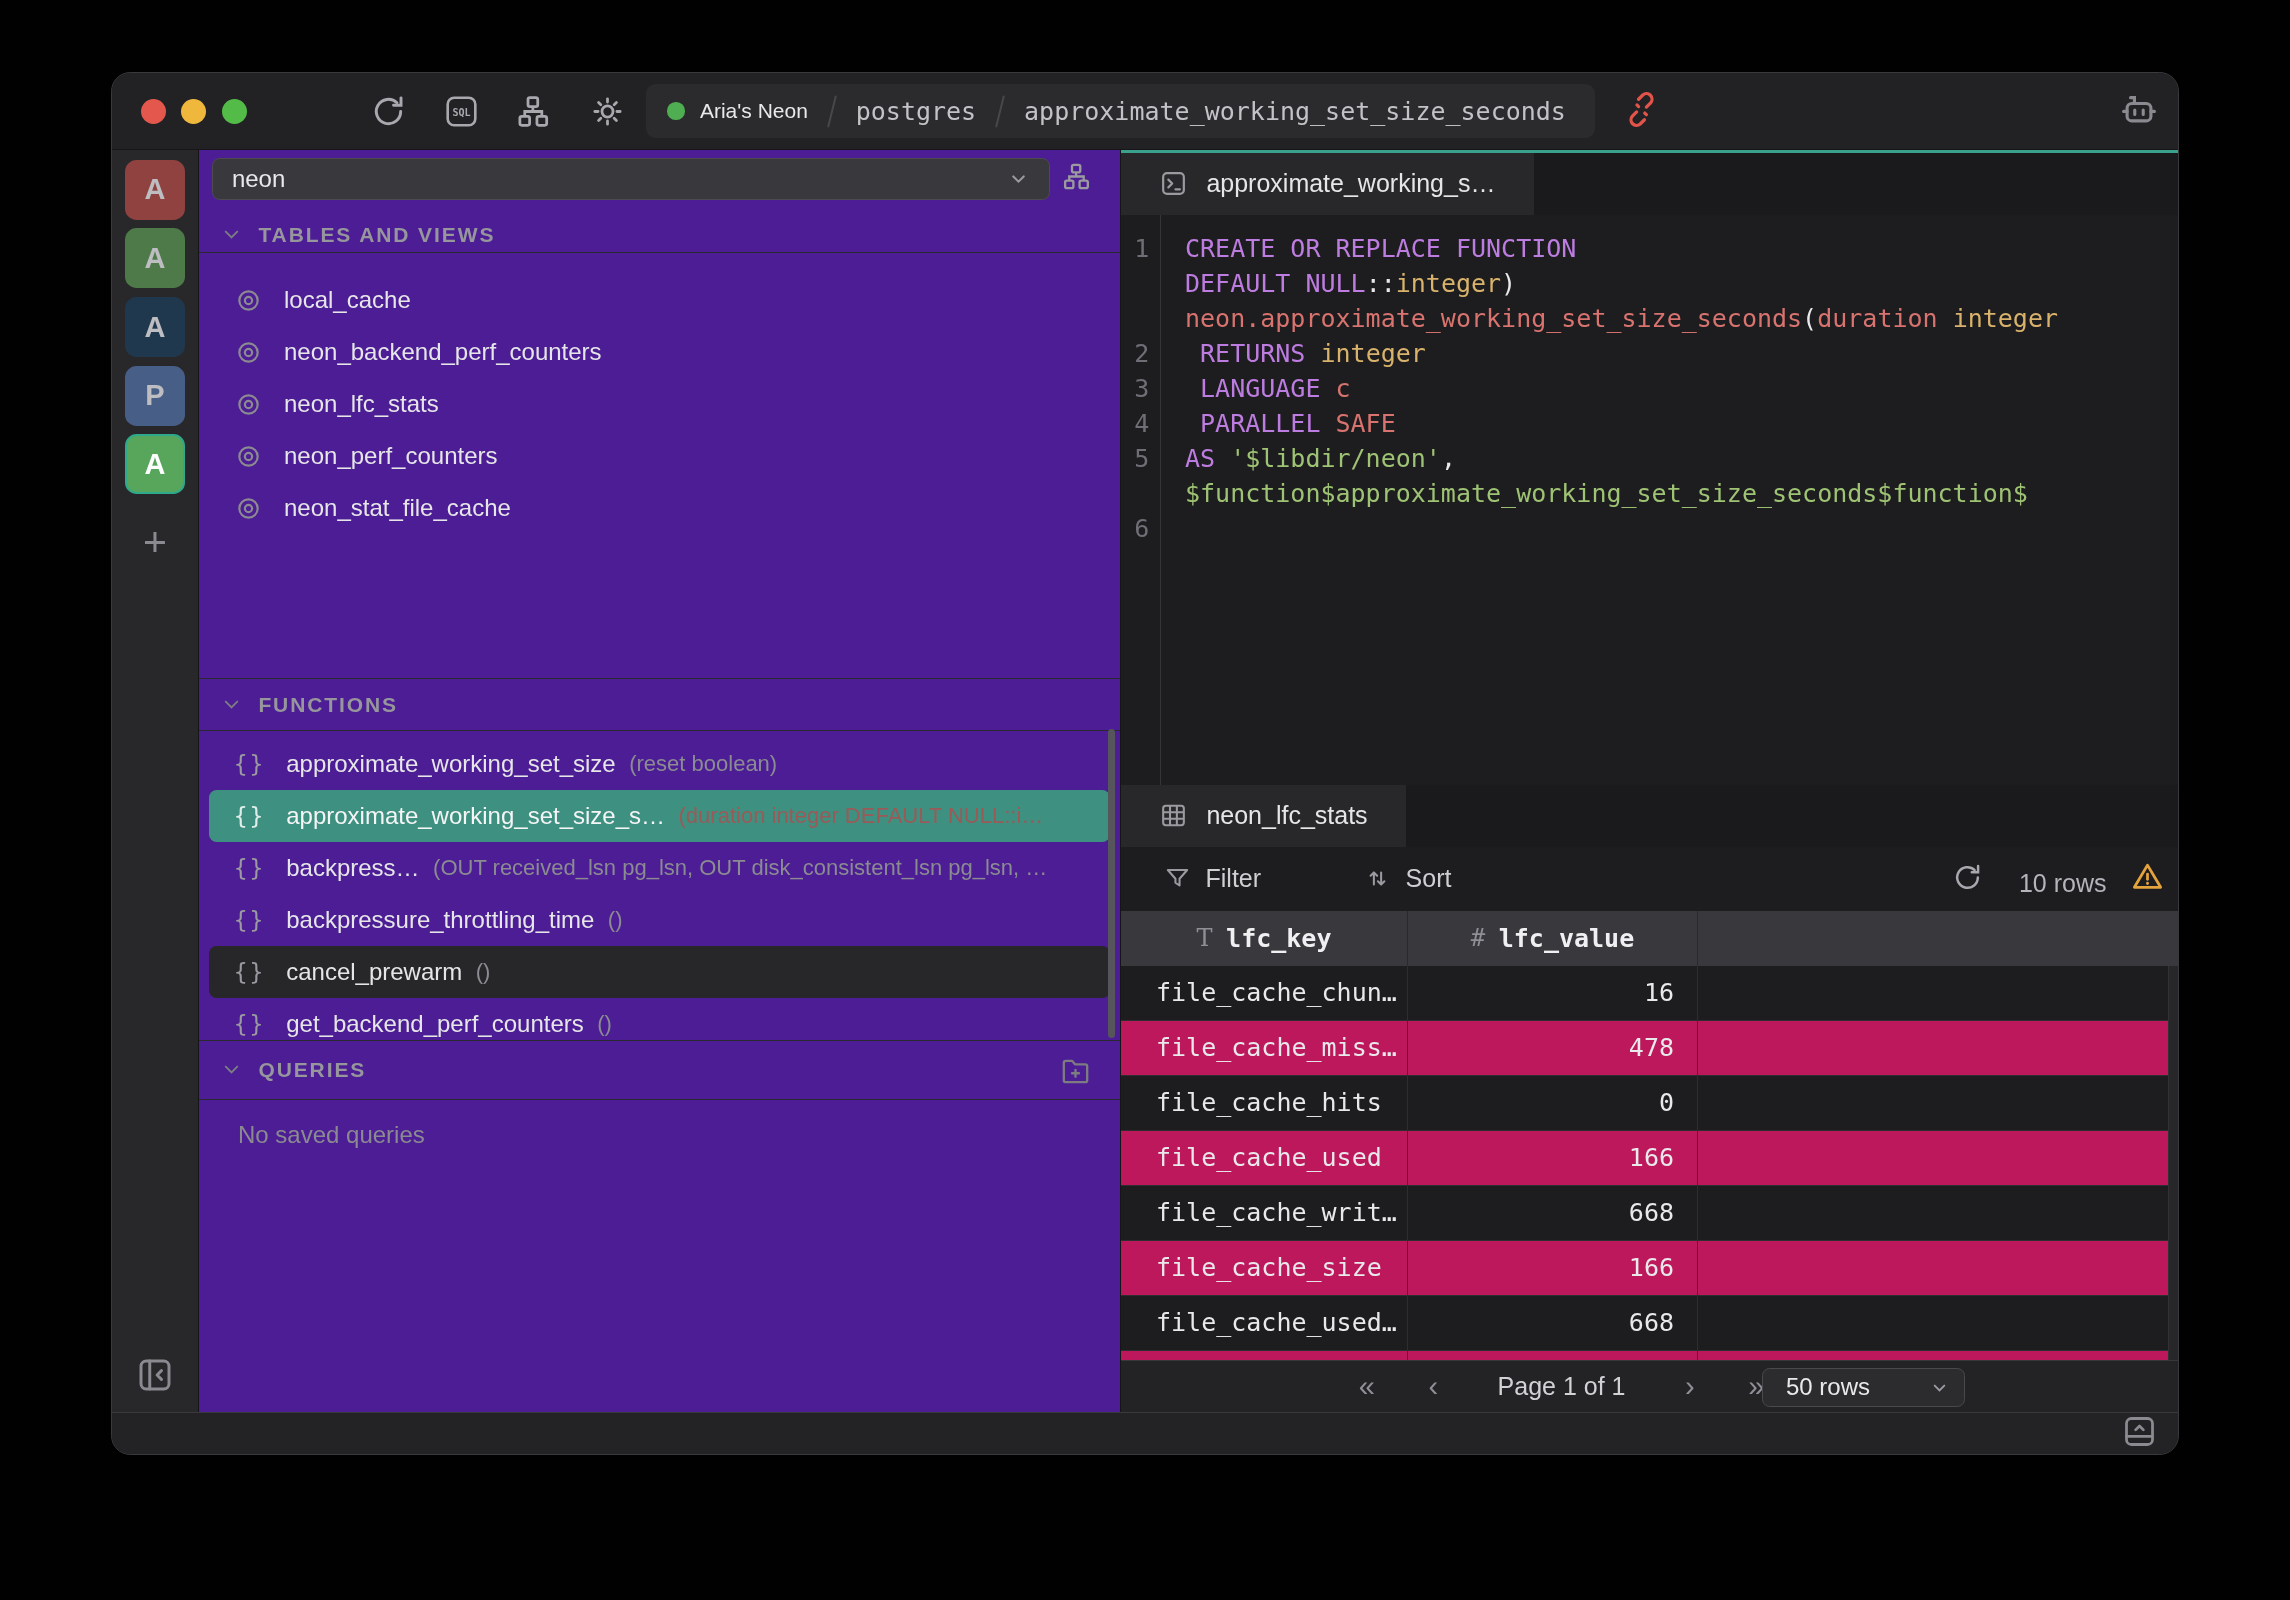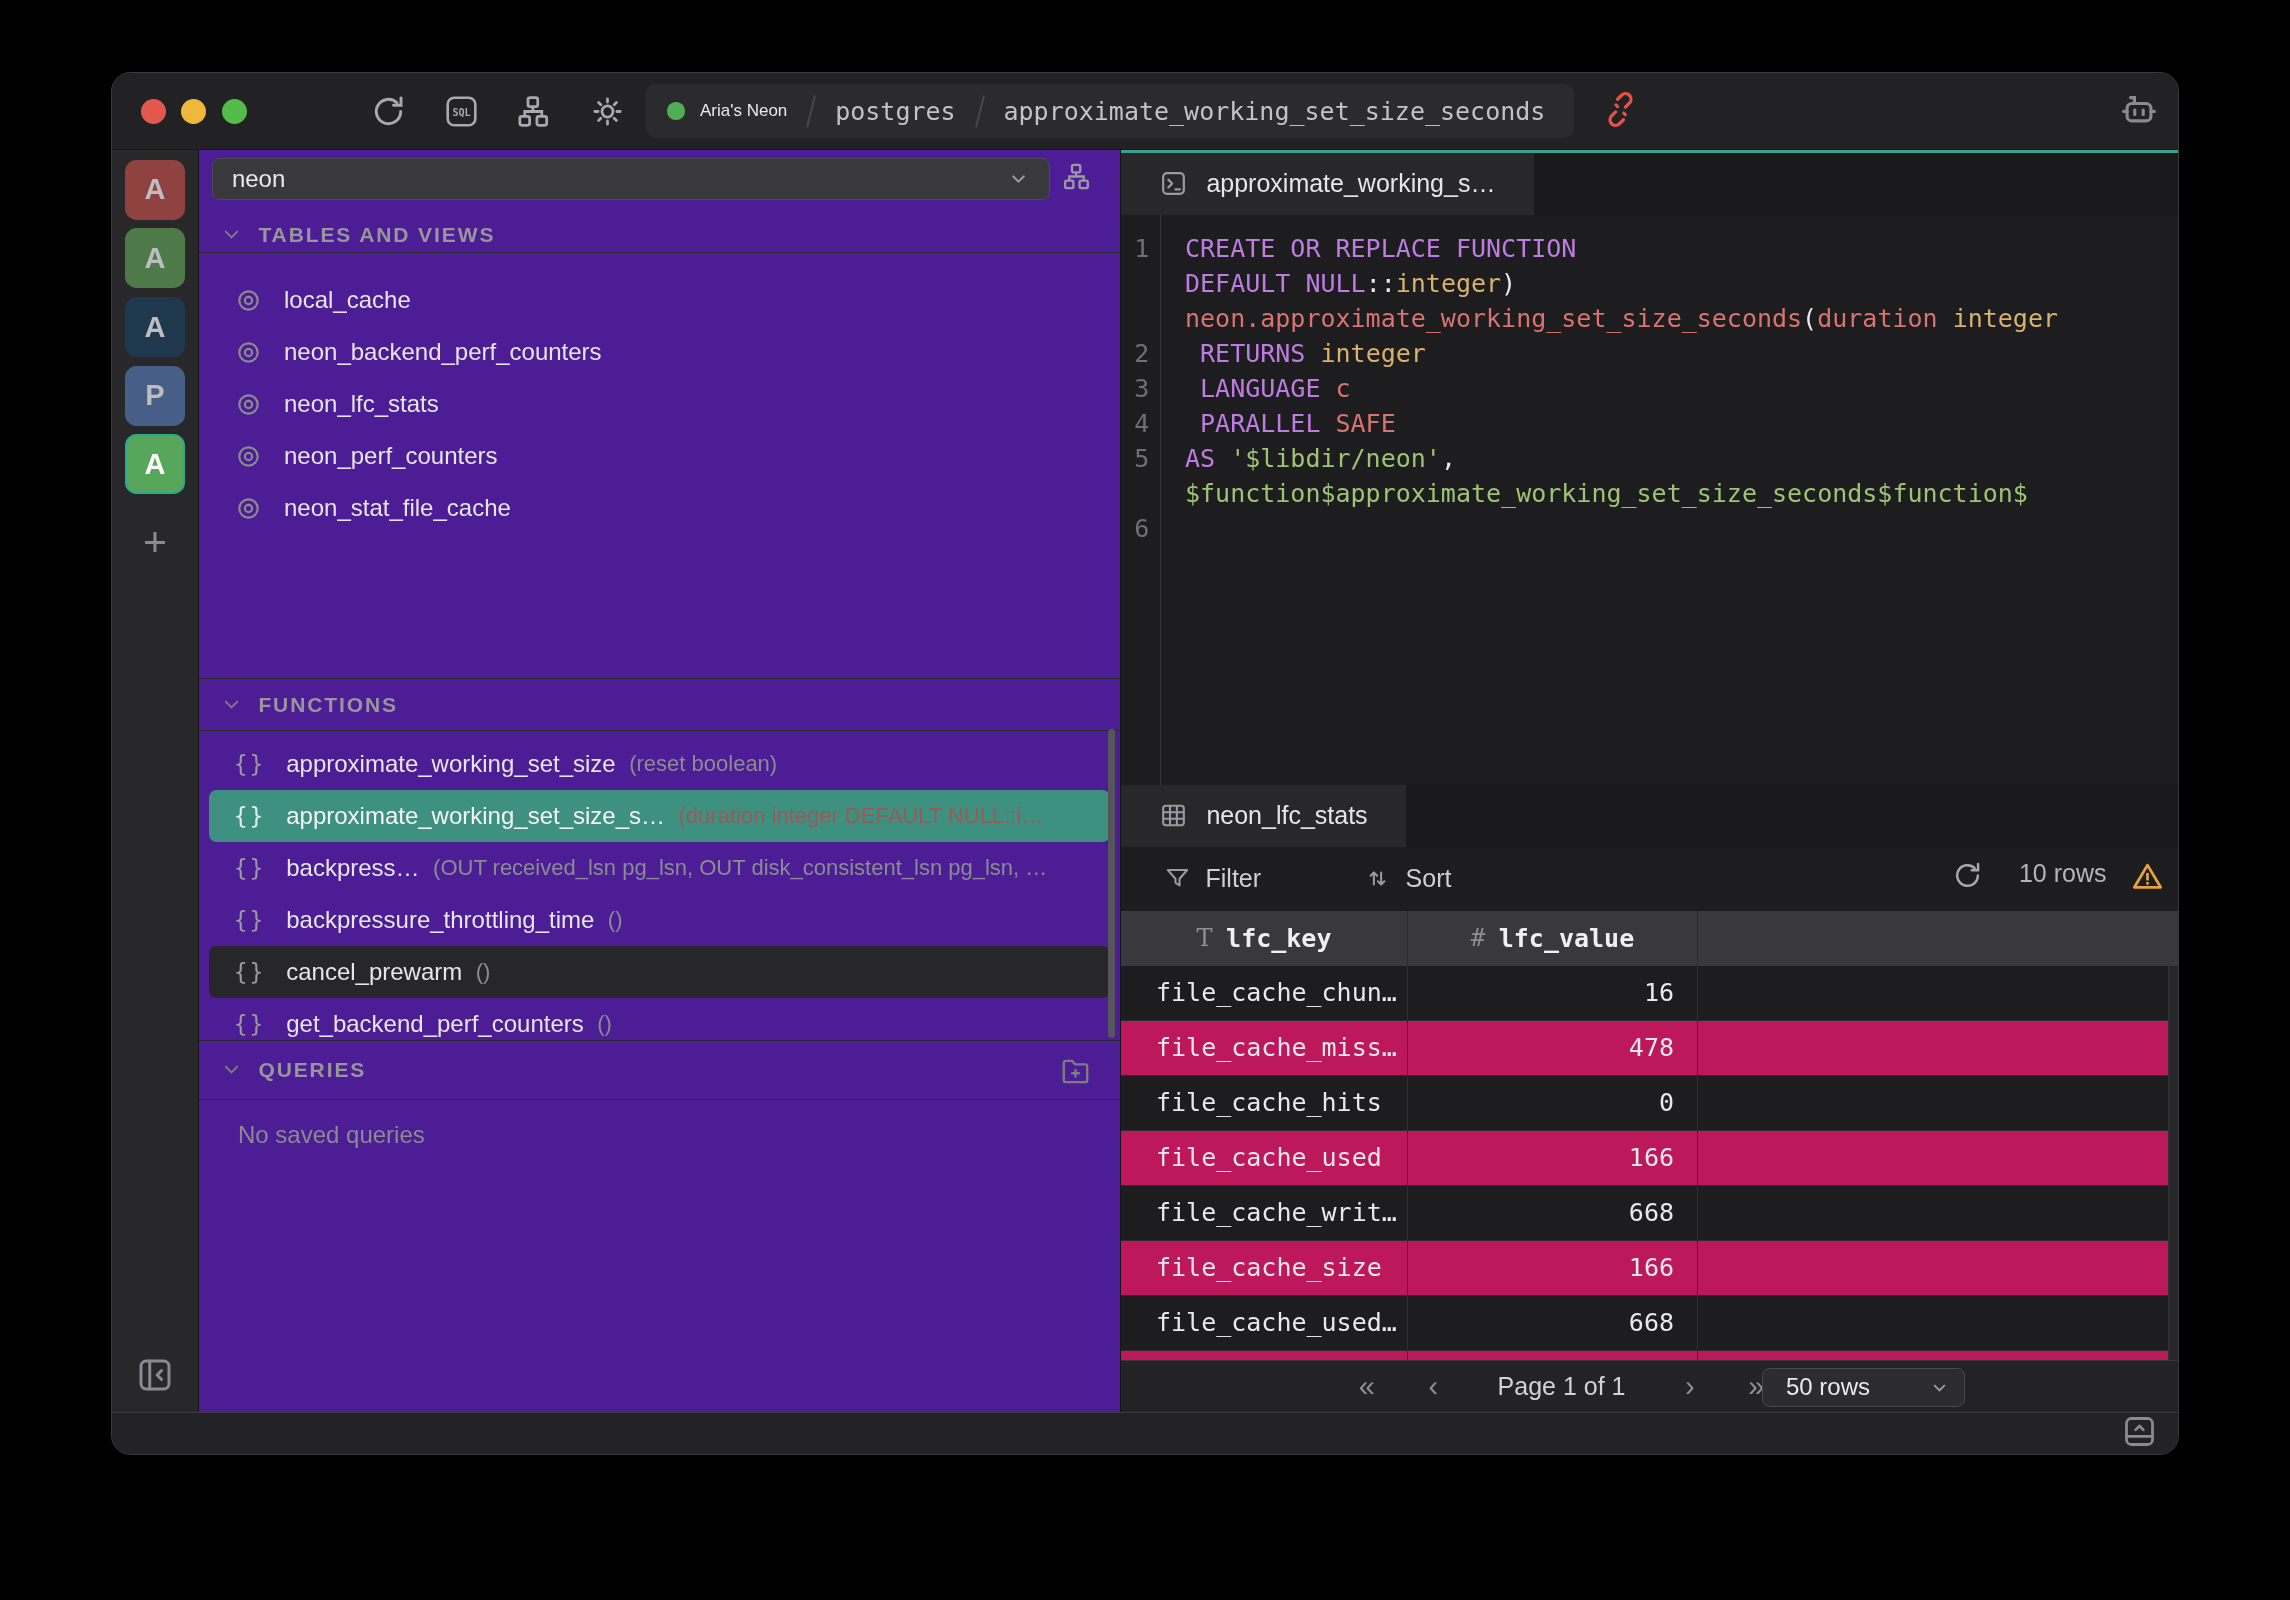--- a/index.html
+++ b/index.html
@@ -12,21 +12,21 @@
 
   
   #titlebar { height:77px; flex:0 0 77px; background:#222225; display:flex; align-items:center; border-bottom:1px solid #161618; }
   .traffic { display:flex; gap:15.4px; margin-left:29px; }
   .tl { width:25px; height:25px; border-radius:50%; }
   .tb-icons { display:flex; gap:31px; margin-left:121px; align-items:center; }
   .tb-ic { width:42px; height:42px; display:flex; align-items:center; justify-content:center; color:#a8a8ae; }
   .tb-ic svg { width:39px; height:39px; }
   #breadcrumb { margin-left:17.4px; height:54px; background:#2b2b2e; border-radius:9.7px; display:flex; align-items:center; padding:0 29px 0 21px; }
   .crumb-dot { width:17.4px; height:17.4px; border-radius:50%; background:#4fae52; margin-right:15.4px; }
-  .crumb-main { color:#e9e9eb; font-size:17px; }
+  .crumb-main { color:#e9e9eb; font-size:21px; }
   .crumb-dim { color:#c2c2c7; font-size:25px; font-family:"DejaVu Sans Mono", monospace; }
   .crumb-sep { width:1.9px; height:33px; background:#47474c; transform:rotate(14deg); margin:0 23px; border-radius:1px; }
   #disconnect-ic { margin-left:27px; }
   #robot-ic { margin-left:auto; margin-right:17.4px; color:#8a8a90; }
   #robot-ic svg { width:44px; height:44px; }
 
   
   #content { flex:1 1 auto; display:flex; min-height:0; }
 
   
@@ -97,21 +97,21 @@
   .tk-type { color:#d9b36b; }
   .tk-pun { color:#e9e9ed; }
   .tk-str { color:#9fc374; }
 
   #results-tab { height:62px; }
   #filterbar { height:64px; flex:0 0 64px; background:#1d1d1f; display:flex; align-items:center; }
   .fbtn { display:flex; align-items:center; color:#cfcfd3; font-size:25px; }
   .fbtn svg { width:29px; height:29px; color:#9a9aa0; margin-right:13.5px; }
   #filter-btn { margin-left:42px; }
   #sort-btn { margin-left:102px; }
-  #fb-right { margin-left:auto; display:flex; align-items:flex-start; margin-right:13.5px; }
+  #fb-right { margin-left:auto; display:flex; align-items:flex-end; margin-right:13.5px; }
   #refresh-results svg { width:33px; height:33px; color:#a8a8ae; }
   #row-count { color:#b4b4ba; font-size:25px; margin:0 23px 0 35px; }
   #warn-ic svg { width:35px; height:35px; color:#e5a33d; }
 
   #grid { flex:1 1 auto; display:flex; flex-direction:column; min-height:0; position:relative; background:#1c1c1e; }
   #grid-head { height:55px; flex:0 0 55px; background:#39393d; display:flex; }
   .g-h-cell { display:flex; align-items:center; justify-content:center; border-right:1px solid #2a2a2d; }
   .g-h-cell .type-ico { color:#8f8f96; font-size:24px; margin-right:13.5px; font-family:"DejaVu Sans Mono", monospace; }
   .g-h-cell .type-ico.serif { font-family:"DejaVu Serif", serif; }
   .g-h-cell .h-label { color:#f0f0f2; font-size:25px; font-weight:bold; font-family:"DejaVu Sans Mono", monospace; }

